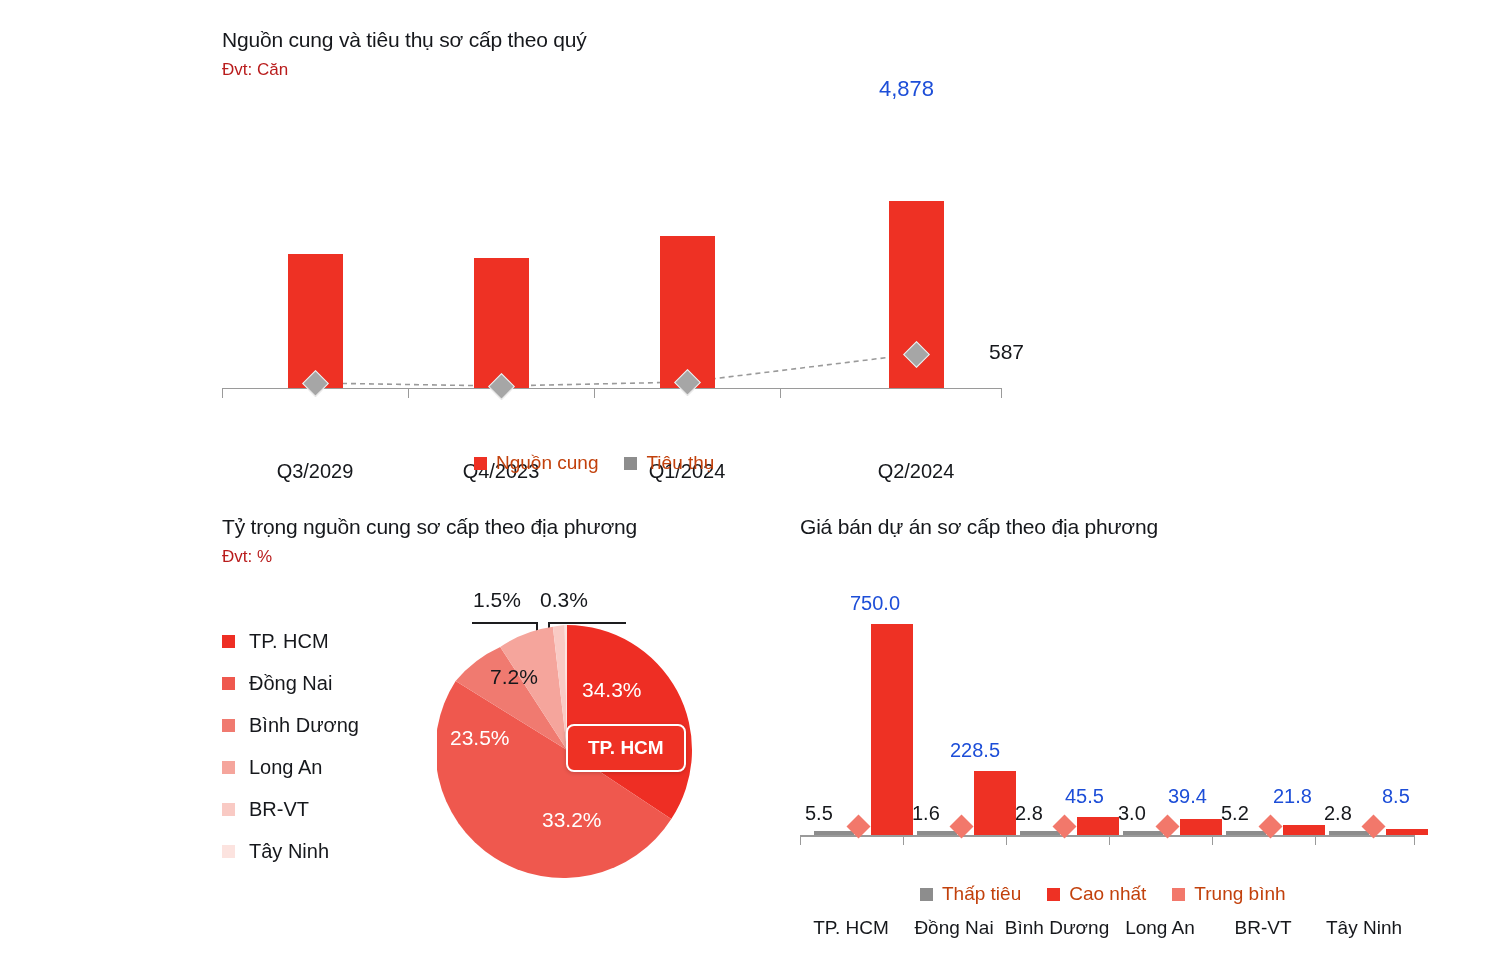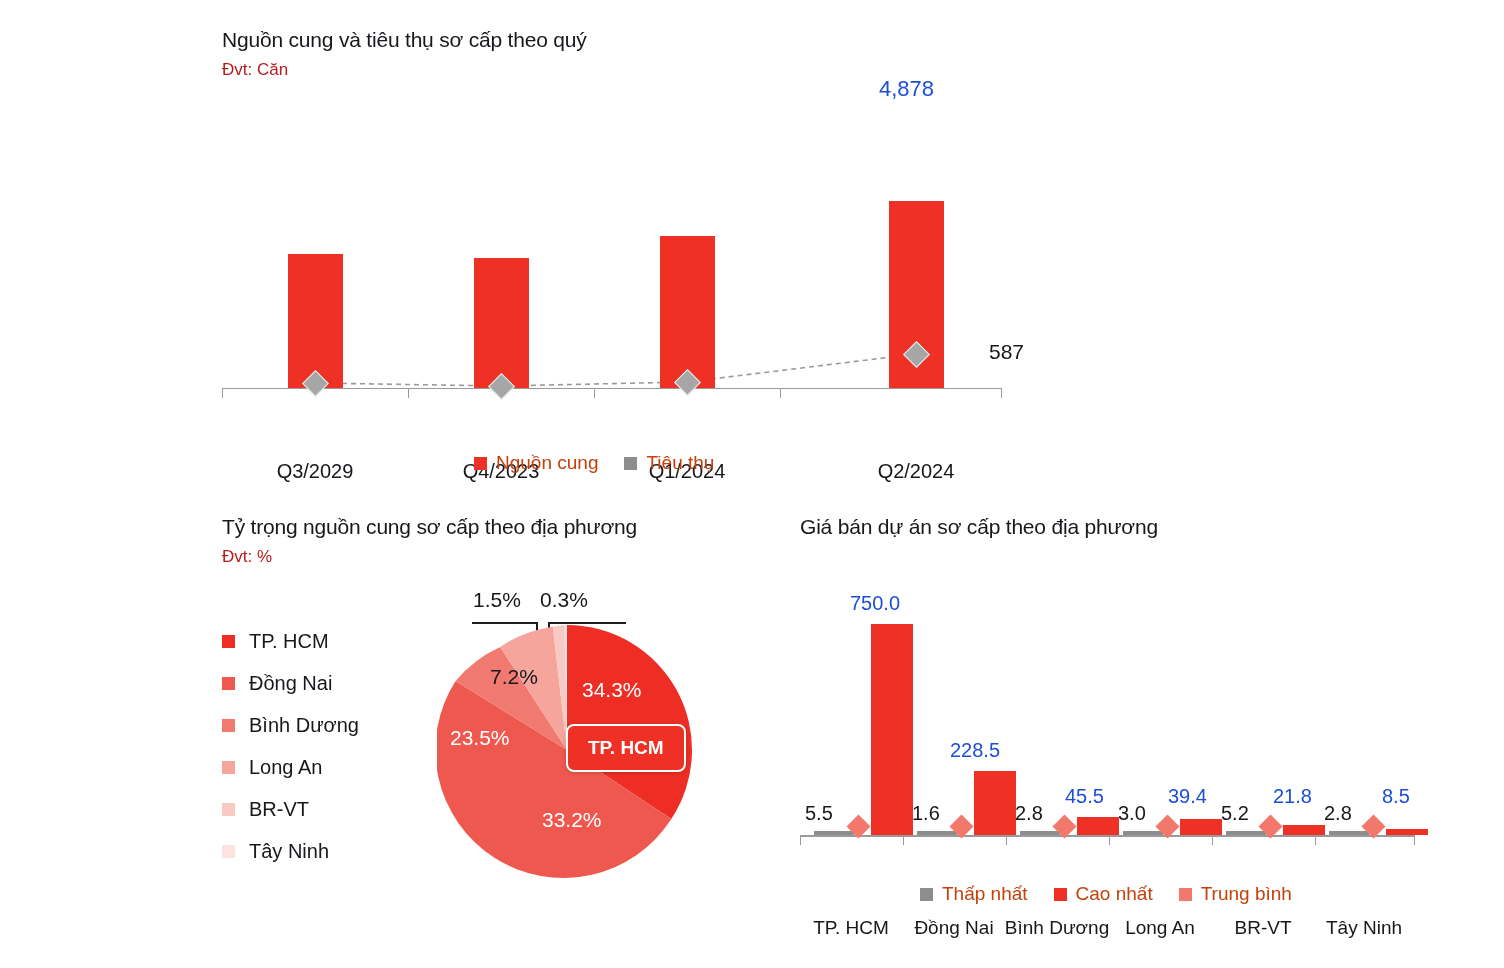--- a/index.html
+++ b/index.html
@@ -289,21 +289,21 @@
       <div class="c3-xlabel" style="left:99px;  width:110px;">Đồng Nai</div>
       <div class="c3-xlabel" style="left:202px; width:110px;">Bình Dương</div>
       <div class="c3-xlabel" style="left:305px; width:110px;">Long An</div>
       <div class="c3-xlabel" style="left:408px; width:110px;">BR-VT</div>
       <div class="c3-xlabel" style="left:509px; width:110px;">Tây Ninh</div>
     </div>
 
     <div class="legend-row" style="left:120px; top:368px;">
       <div class="legend-item">
         <span class="legend-sw" style="background:#8d8d8d;"></span>
-        <span class="legend-lb">Thấp nhất</span>
+        <span class="legend-lb">Thấp tiêu</span>
       </div>
       <div class="legend-item">
         <span class="legend-sw" style="background:#ee3124;"></span>
         <span class="legend-lb">Cao nhất</span>
       </div>
       <div class="legend-item">
         <span class="legend-sw" style="background:#f2786b;"></span>
         <span class="legend-lb">Trung bình</span>
       </div>
     </div>

